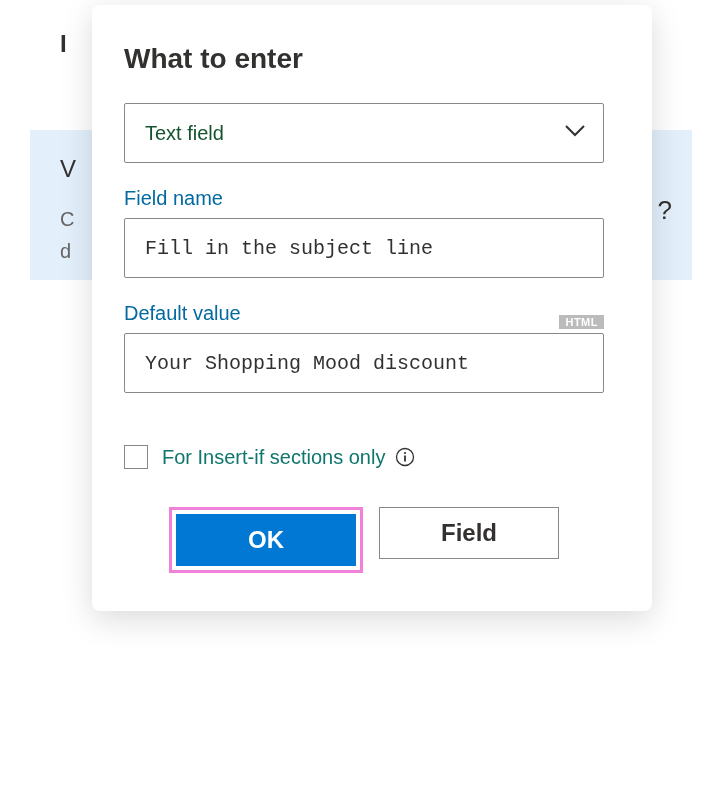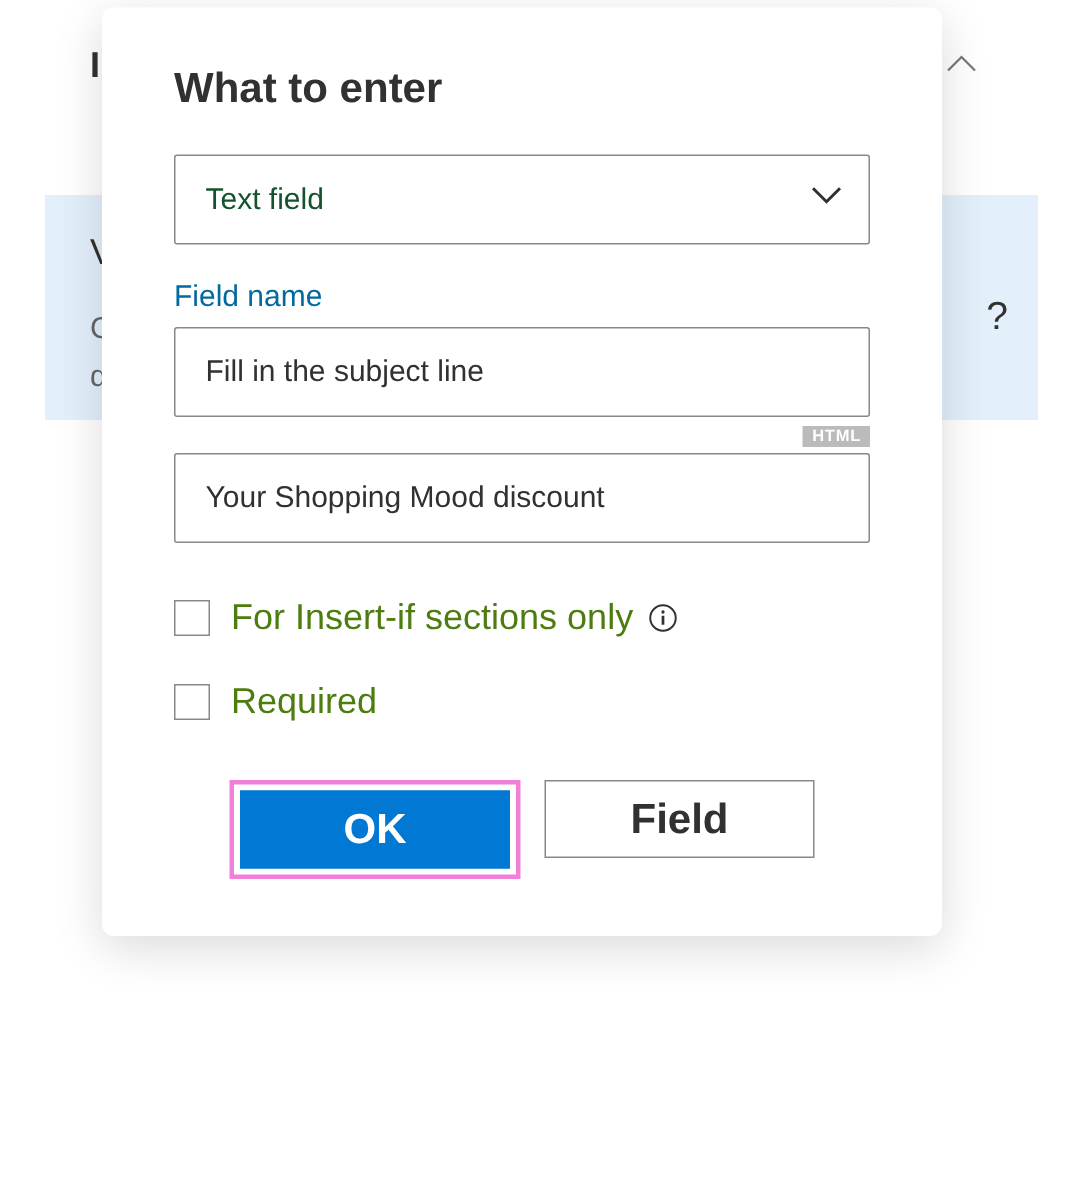--- a/index.html
+++ b/index.html
@@ -68,27 +68,27 @@
       font-size: 26px;
       color: #323130;
     }
     .backdrop-chevron {
       position: absolute;
       right: 60px;
       top: 35px;
     }
     .dialog {
       position: absolute;
-      left: 68px;
+      left: 92px;
       top: 5px;
       width: 560px;
       background: #ffffff;
       border-radius: 8px;
       box-shadow: 0 8px 32px rgba(0,0,0,0.15);
-      padding: 38px 48px 38px 48px;
+      padding: 38px 48px 38px 32px;
     }
     .dialog-title {
       font-size: 28px;
       font-weight: 600;
       color: #323130;
       margin-bottom: 28px;
     }
     .select-wrapper {
       position: relative;
       margin-bottom: 24px;
@@ -120,26 +120,26 @@
       display: block;
     }
     .text-input {
       width: 100%;
       height: 60px;
       border: 1px solid #8a8886;
       border-radius: 2px;
       padding: 0 20px;
       font-size: 20px;
       color: #323130;
-      font-family: Liberation Sans, sans-serif;
+      font-family: Liberation Mono, monospace;
       margin-bottom: 24px;
     }
     .default-value-wrapper {
       position: relative;
-      margin-bottom: 36px;
+      margin-bottom: 52px;
     }
     .html-badge {
       position: absolute;
       right: 0;
       top: -18px;
       background: #bbb;
       color: #fff;
       font-size: 11px;
       font-weight: 600;
       padding: 1px 6px;
@@ -156,38 +156,38 @@
     .checkbox {
       width: 24px;
       height: 24px;
       border: 1px solid #8a8886;
       background: #fff;
       margin-right: 14px;
       cursor: pointer;
       flex-shrink: 0;
     }
     .checkbox-label {
-      font-size: 24px;
-      color: #4d7c0f;
+      font-size: 20px;
+      color: #0f766e;
     }
     .info-icon {
       margin-left: 10px;
       display: inline-flex;
       align-items: center;
     }
     .button-row {
       display: flex;
       gap: 16px;
       margin-top: 38px;
       justify-content: center;
     }
     .btn {
       height: 52px;
       min-width: 180px;
-      font-size: 28px;
+      font-size: 24px;
       font-weight: 600;
       border: 1px solid #8a8886;
       background: #fff;
       color: #323130;
       cursor: pointer;
       font-family: inherit;
     }
     .btn-primary {
       background: #0078d4;
       color: #fff;
@@ -226,41 +226,38 @@
     <span class="chevron-icon">
       <svg width="22" height="14" viewBox="0 0 22 14">
           <path d="M2 2 L11 11 L20 2" stroke="#323130" stroke-width="2" fill="none"></path>
         </svg>
     </span>
   </div>
 
   <label class="field-label">Field name</label>
   <input type="text" class="text-input" value="Fill in the subject line" style="">
 
+  <label class="field-label">Default value</label>
   <div class="default-value-wrapper">
     <span class="html-badge">HTML</span>
     <input type="text" class="text-input" value="Your Shopping Mood discount" style="">
   </div>
 
   <div class="checkbox-row">
     <div class="checkbox"></div>
     <span class="checkbox-label">For Insert-if sections only</span>
     <span class="info-icon">
       <svg width="20" height="20" viewBox="0 0 20 20">
           <circle cx="10" cy="10" r="8.5" stroke="#323130" stroke-width="1.3" fill="none"></circle>
           <circle cx="10" cy="6" r="1.1" fill="#323130"></circle>
           <rect x="9.1" y="8.5" width="1.8" height="6" fill="#323130"></rect>
         </svg>
     </span>
   </div>
 
-  <div class="checkbox-row">
-    <div class="checkbox"></div>
-    <span class="checkbox-label">Required</span>
-  </div>
 
   <div class="button-row">
     <span class="highlight-box">
       <button class="btn btn-primary">OK</button>
     </span>
     <button class="btn">Field</button>
   </div>
 </div>
 
 </body></html>

